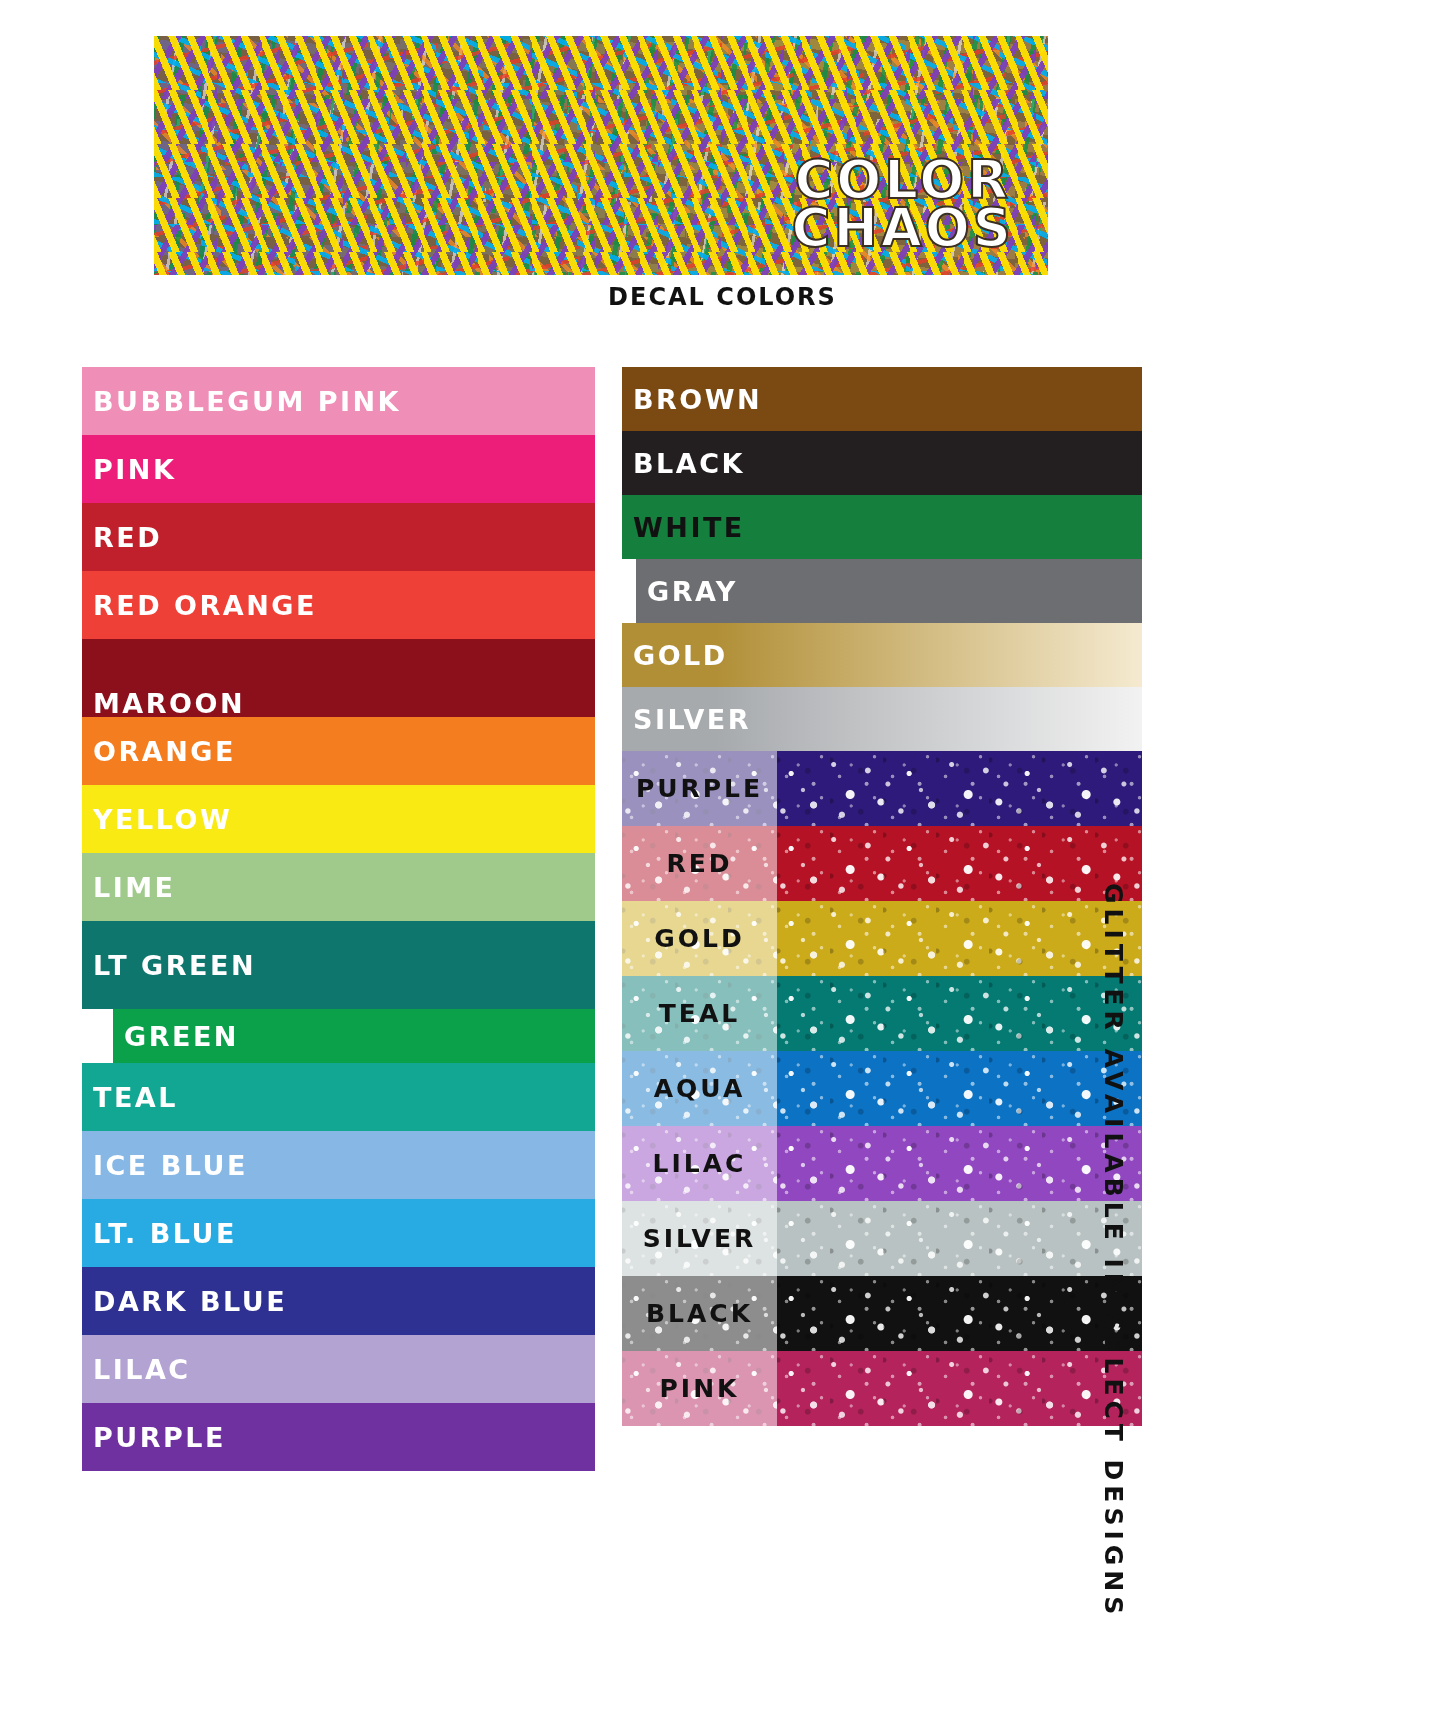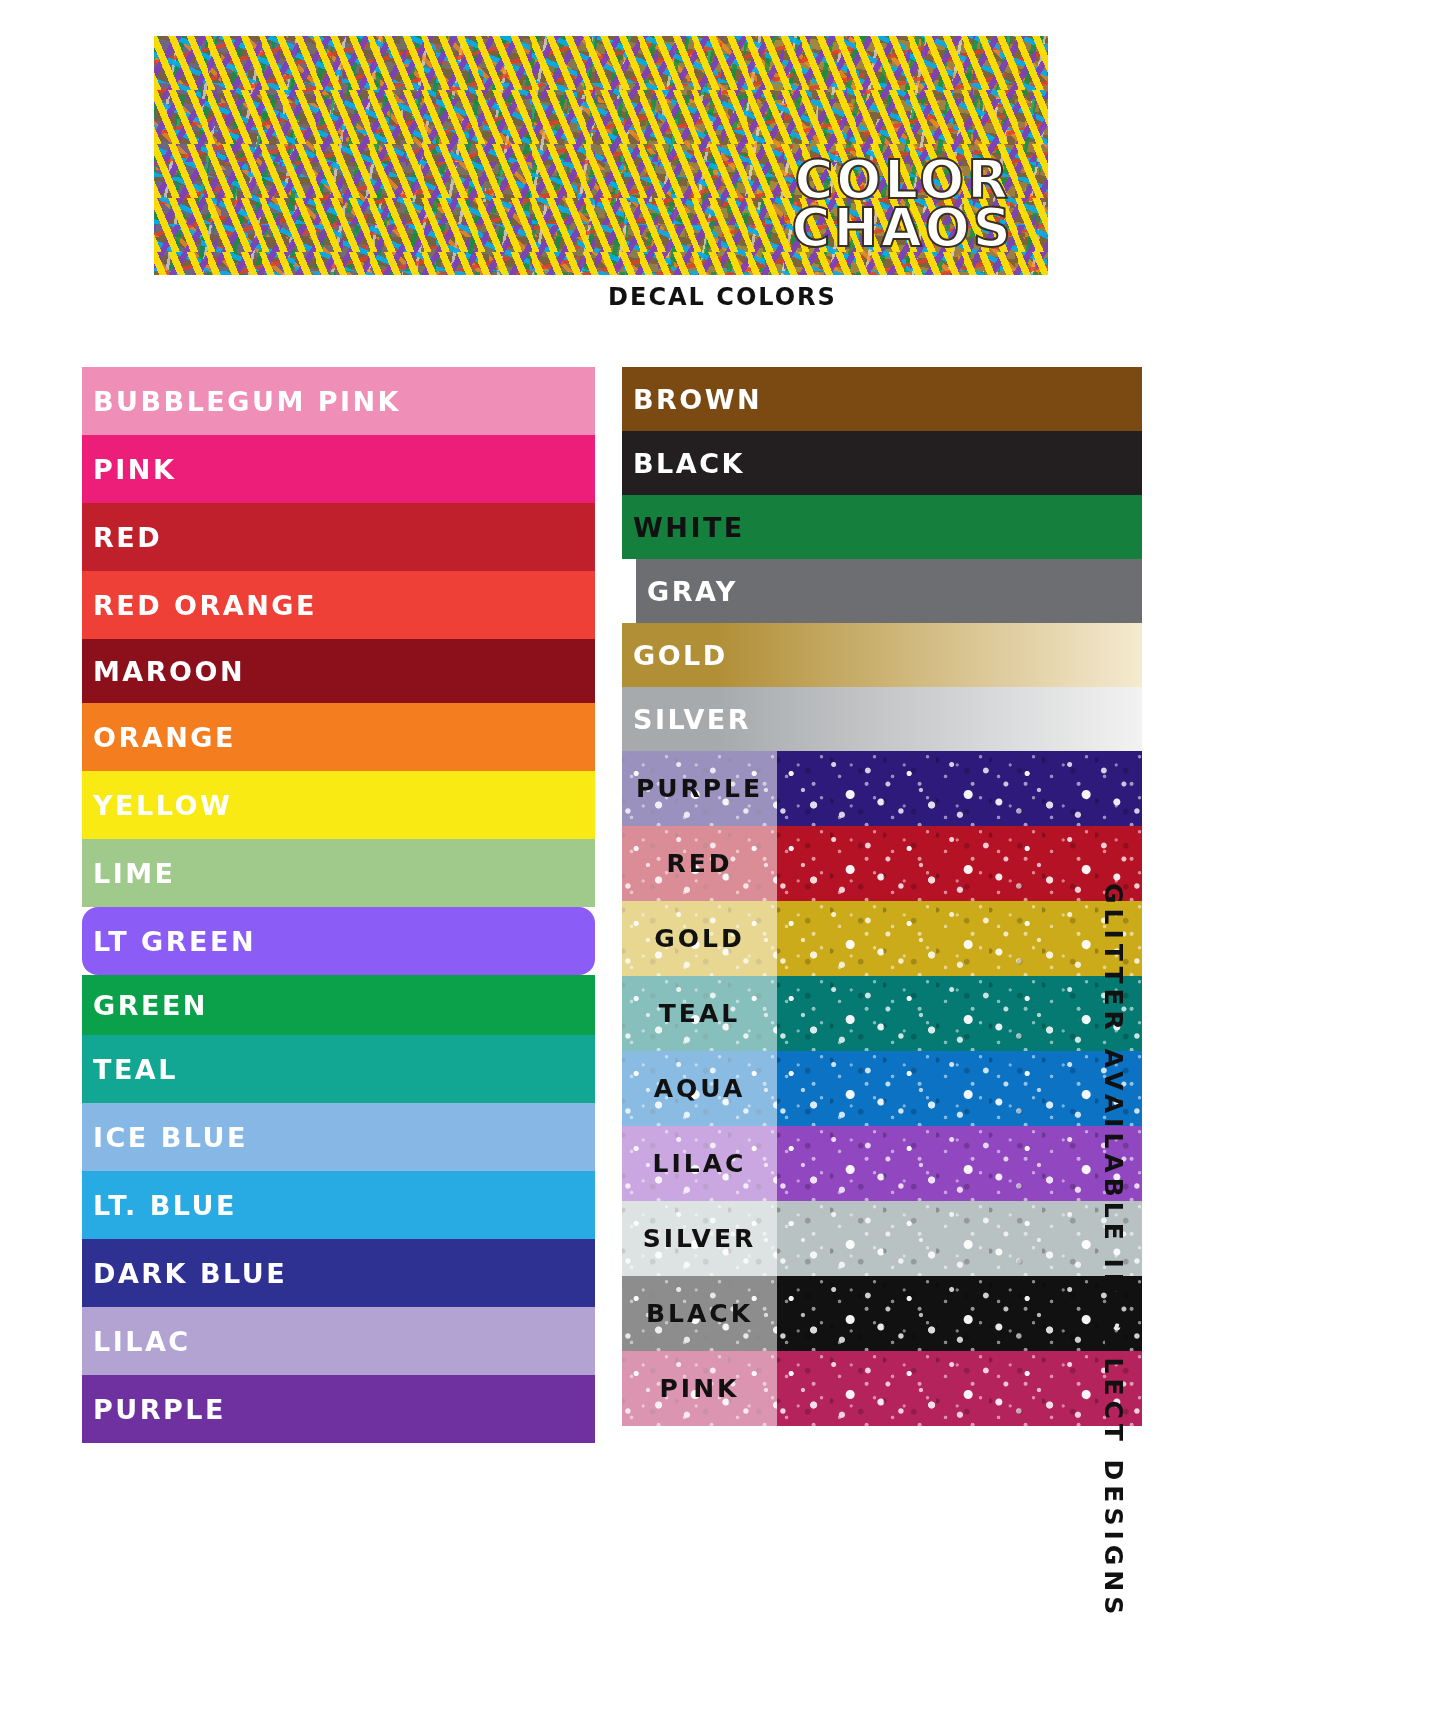--- a/index.html
+++ b/index.html
@@ -175,36 +175,36 @@
     </div>
     <div class="swatch" style="height: 68px; background: rgb(236, 30, 121);">
       <span class="swatch-label lbl-white">PINK</span>
     </div>
     <div class="swatch" style="height: 68px; background: rgb(192, 32, 44);">
       <span class="swatch-label lbl-white">RED</span>
     </div>
     <div class="swatch" style="height: 68px; background: rgb(238, 64, 54);">
       <span class="swatch-label lbl-white">RED ORANGE</span>
     </div>
-    <div class="swatch" style="height: 64px; background: rgb(140, 15, 28);">
+    <div class="swatch" style="height: 78px; background: rgb(140, 15, 28); align-items: flex-end;">
       <span class="swatch-label lbl-white">MAROON</span>
     </div>
     <div class="swatch" style="height: 68px; background: rgb(244, 125, 32);">
       <span class="swatch-label lbl-white">ORANGE</span>
     </div>
     <div class="swatch" style="height: 68px; background: rgb(250, 234, 19);">
       <span class="swatch-label lbl-white">YELLOW</span>
     </div>
     <div class="swatch" style="height: 68px; background: rgb(160, 202, 140);">
       <span class="swatch-label lbl-white">LIME</span>
     </div>
-    <div class="swatch" style="height: 68px; background: #8b5cf6; border-radius: 16px;">
+    <div class="swatch" style="height: 88px; background: #0f766e;">
       <span class="swatch-label lbl-white">LT GREEN</span>
     </div>
-    <div class="swatch" style="height: 60px; background: rgb(11, 160, 74);">
+    <div class="swatch" style="height: 54px; background: rgb(11, 160, 74); margin-left: 31px;">
       <span class="swatch-label lbl-white">GREEN</span>
     </div>
     <div class="swatch" style="height: 68px; background: rgb(18, 167, 147);">
       <span class="swatch-label lbl-white">TEAL</span>
     </div>
     <div class="swatch" style="height: 68px; background: rgb(135, 184, 229);">
       <span class="swatch-label lbl-white">ICE BLUE</span>
     </div>
     <div class="swatch" style="height: 68px; background: rgb(40, 170, 226);">
       <span class="swatch-label lbl-white">LT. BLUE</span>

